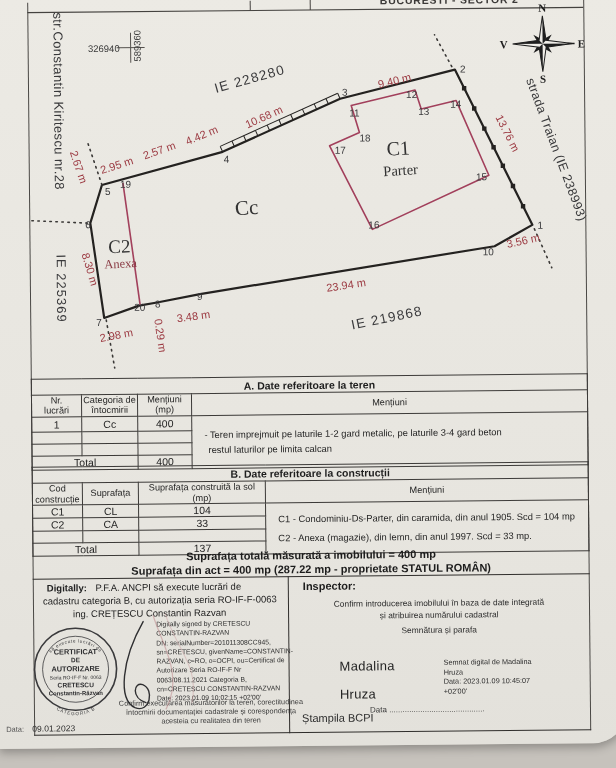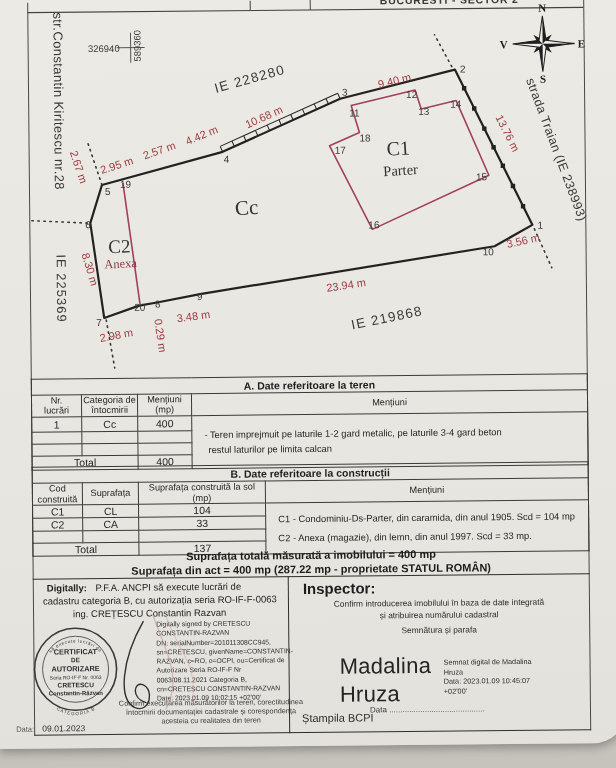--- a/index.html
+++ b/index.html
@@ -208,21 +208,21 @@
           <col style="width:56px">
           <col style="width:127px">
           <col>
         </colgroup>
     <tbody>
           <tr class="band" style="height:13px">
             <td colspan="4">B. Date referitoare la construcții</td>
           </tr>
     <tr class="head" style="height:22px">
       <td>Cod
-construită</td>
+construcție</td>
       <td>Suprafața</td>
       <td>Suprafața construită la sol
 (mp)</td>
       <td>Mențiuni</td>
     </tr>
     <tr style="height:12px">
       <td class="val">C1</td>
       <td class="val">CL</td>
       <td class="val">104</td>
       <td class="ment" rowspan="4">
@@ -269,21 +269,21 @@
 RAZVAN, c=RO, o=OCPI, ou=Certificat de
 Autorizare Seria RO-IF-F Nr
 0063/08.11.2021 Categoria B,
 cn=CRETESCU CONSTANTIN-RAZVAN
 Date: 2023.01.09 10:02:15 +02'00'</div>
 
   <div class="abs pre" style="left:112px;top:697px;width:190px;font-size:7.3px;line-height:9px;text-align:center;color:#3b3b3b">Confirm executarea măsurătorilor la teren, corectitudinea
 întocmirii documentației cadastrale și corespondența
 acesteia cu realitatea din teren</div>
 
-  <div class="abs" style="left:12px;top:721px;font-size:7.5px;color:#555">
+  <div class="abs" style="left:2px;top:721px;font-size:7.5px;color:#555">
     <span>Data:</span>
     <span style="font-size:8.6px;color:#2d2d2d;margin-left:6px">09.01.2023</span>
   </div>
 
   <svg class="abs" style="left:10px;top:606px" width="210" height="136" viewBox="0 0 210 136">
     <defs>
       <path id="rimTop" d="M 30 55 A 35 35 0 0 1 94 55"></path>
       <path id="rimBot" d="M 27 72 A 35 35 0 0 0 97 72"></path>
     </defs>
     <circle cx="62" cy="61" r="41" fill="none" stroke="#3a3a3c" stroke-width="1.6"></circle>
@@ -296,26 +296,26 @@
       <text x="62" y="63" font-size="7.4" font-weight="bold">AUTORIZARE</text>
       <text x="62" y="71" font-size="5">Seria RO-IF-F Nr. 0063</text>
       <text x="62" y="79" font-size="6.6" font-weight="bold">CRETESCU</text>
       <text x="62" y="87" font-size="6" font-weight="bold">Constantin-Răzvan</text>
     </g>
     <path d="M130,14 C108,52 104,92 121,100 C136,106 141,82 129,77 C120,74 117,90 132,95" fill="none" stroke="#2f2f31" stroke-width="1.4" stroke-linecap="round"></path>
     <path d="M140,8 C150,40 170,68 152,102" fill="none" stroke="#c08a8e" stroke-width="1.2" opacity="0.55"></path>
     <path d="M152,6 C163,42 186,58 178,96" fill="none" stroke="#c9989b" stroke-width="1" opacity="0.45"></path>
   </svg>
 
-  <div class="abs" style="left:300px;top:580px;font-size:15px;font-weight:bold;color:#1d1d1d">Inspector:</div>
+  <div class="abs" style="left:300px;top:580px;font-size:11px;font-weight:bold;color:#1d1d1d">Inspector:</div>
   <div class="abs" style="left:290px;top:599px;width:292px;text-align:center;font-size:8.4px;color:#2c2c2c">Confirm introducerea imobilului în baza de date integrată</div>
   <div class="abs" style="left:290px;top:611px;width:292px;text-align:center;font-size:8.4px;color:#2c2c2c">și atribuirea numărului cadastral</div>
   <div class="abs" style="left:290px;top:626px;width:292px;text-align:center;font-size:8.4px;color:#2c2c2c">Semnătura și parafa</div>
 
-  <div class="abs pre" style="left:336px;top:653px;font-size:22px;line-height:28px;color:#242424;letter-spacing:0.3px">Madalina
+  <div class="abs pre" style="left:336px;top:653px;font-size:13px;line-height:28px;color:#242424;letter-spacing:0.3px">Madalina
 Hruza</div>
   <div class="abs pre" style="left:440px;top:659px;font-size:7.3px;line-height:9.6px;color:#2e2e2e">Semnat digital de Madalina
 Hruza
 Data: 2023.01.09 10:45:07
 +02'00'</div>
 
   <div class="abs" style="left:298px;top:712px;font-size:11px;color:#2c2c2c">Ștampila BCPI</div>
   <div class="abs" style="left:366px;top:706px;font-size:8px;color:#3a3a3a">Data ...........................................</div>
 
 </div>

